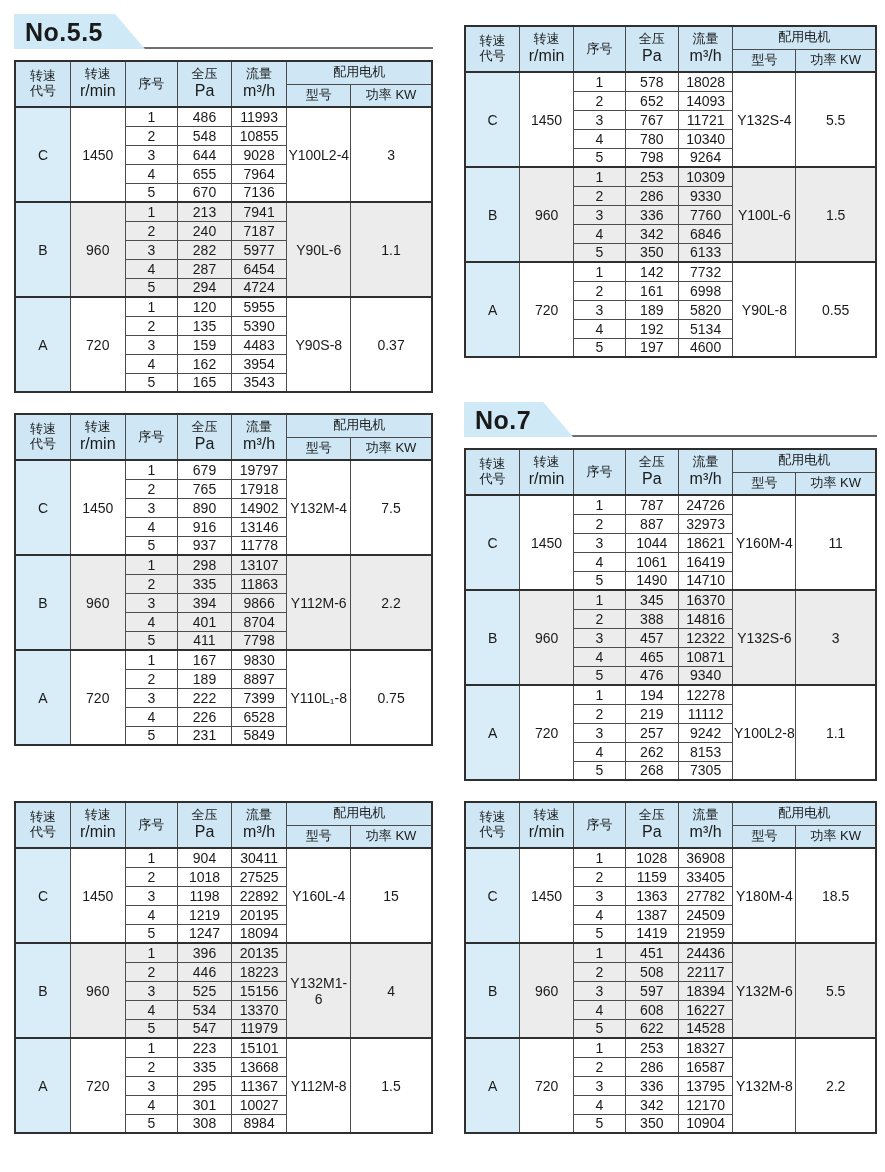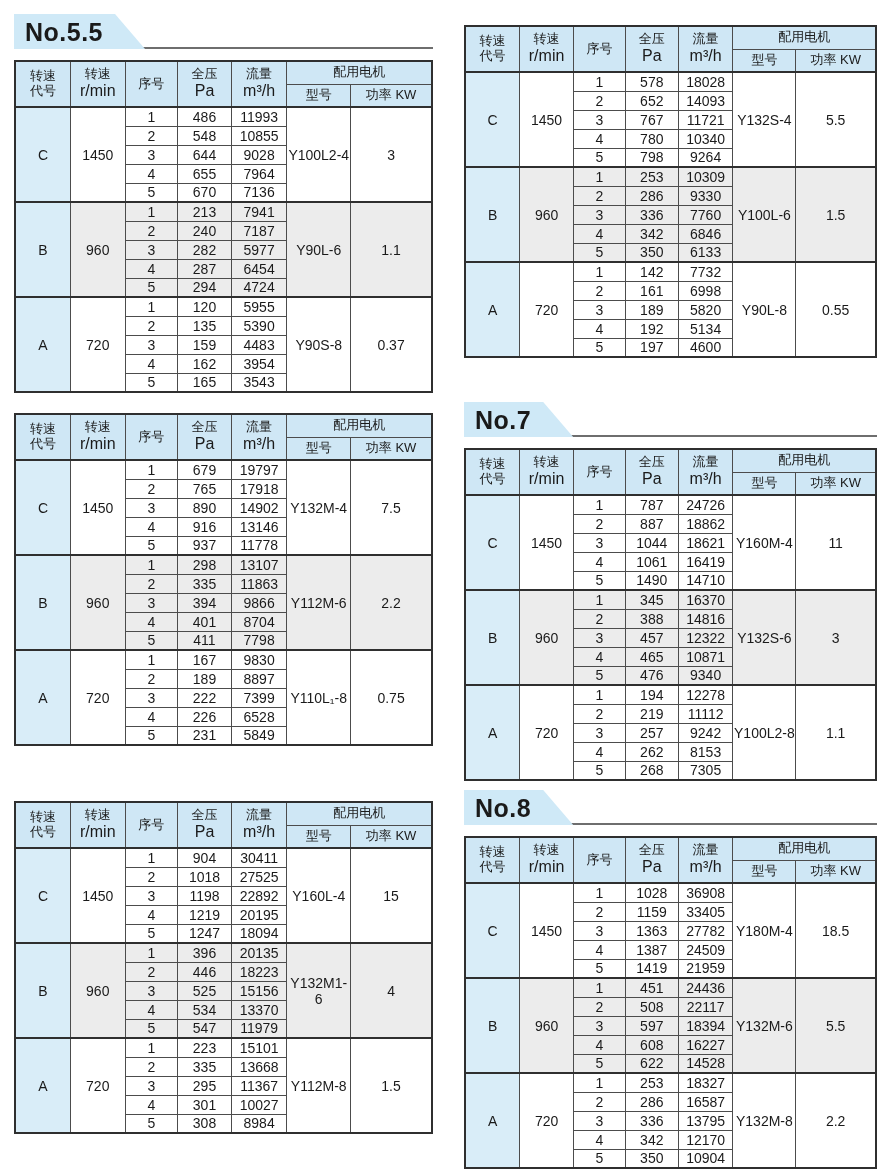--- a/index.html
+++ b/index.html
@@ -470,21 +470,21 @@
             <td class="rpm-cell" rowspan="5">1450</td>
             <td class="seq-cell">1</td>
             <td class="pressure-cell">787</td>
             <td class="flow-cell">24726</td>
             <td class="motor-cell" rowspan="5">Y160M-4</td>
             <td class="power-cell" rowspan="5">11</td>
           </tr>
           <tr class="band-c">
             <td class="seq-cell">2</td>
             <td class="pressure-cell">887</td>
-            <td class="flow-cell">18862</td>
+            <td class="flow-cell">32973</td>
           </tr>
           <tr class="band-c">
             <td class="seq-cell">3</td>
             <td class="pressure-cell">1044</td>
             <td class="flow-cell">18621</td>
           </tr>
           <tr class="band-c">
             <td class="seq-cell">4</td>
             <td class="pressure-cell">1061</td>
             <td class="flow-cell">16419</td>
@@ -679,23 +679,20 @@
           <tr class="band-a">
             <td class="seq-cell">5</td>
             <td class="pressure-cell">308</td>
             <td class="flow-cell">8984</td>
           </tr>
         </tbody>
     </table>
   </section>
 
   <section class="spec-section">
-    <div class="section-title">
-      <span class="tab">No.8</span>
-    </div>
     <table class="spec-table">
       <colgroup>
         <col class="c1">
           <col class="c2">
           <col class="c3">
           <col class="c4">
         <col class="c5">
           <col class="c6">
           <col class="c7">
       </colgroup>

